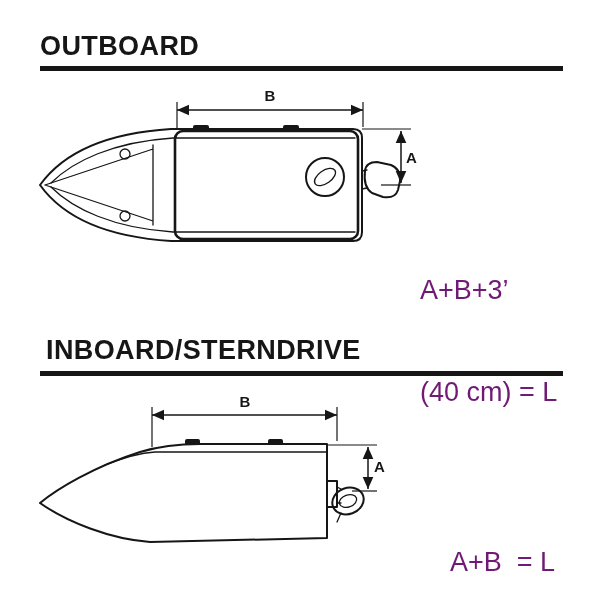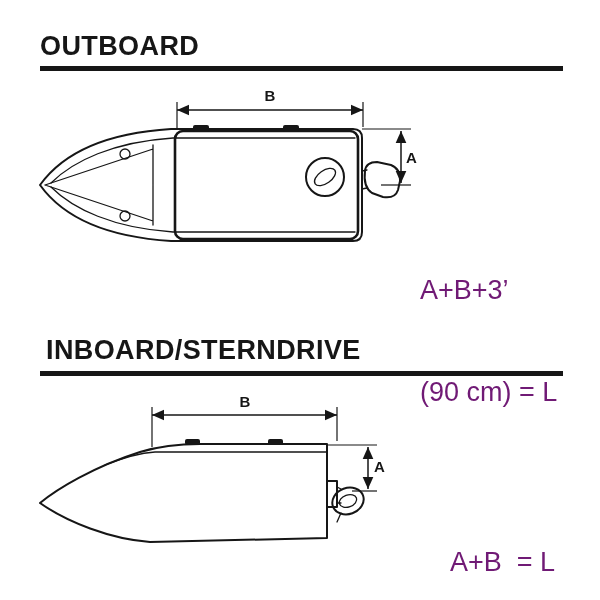--- a/index.html
+++ b/index.html
@@ -103,21 +103,21 @@
     <g>
       <line class="ext" x1="337" y1="44" x2="386" y2="44"></line>
       <line class="ext" x1="356" y1="100" x2="386" y2="100"></line>
       <line class="dim" x1="376" y1="46" x2="376" y2="98" marker-start="url(#arw1)" marker-end="url(#arw1)"></line>
       <text class="dimlab" x="381" y="78">A</text>
     </g>
   </svg>
 
   <div class="formula" style="left:420px; top:205px;">
     <div>A+B+3’</div>
-    <div>(90 cm) = L</div>
+    <div>(40 cm) = L</div>
   </div>
 
   <h1 class="title" style="left:46px; top:337px;">INBOARD/STERNDRIVE</h1>
   <div class="rule" style="top:371px;"></div>
 
   <svg style="left:25px; top:395px;" width="370" height="165" viewBox="0 0 370 165">
     <defs>
       <marker id="arw2" viewBox="0 0 10 10" refX="9" refY="5" markerWidth="9" markerHeight="9" orient="auto-start-reverse">
         <path d="M0,1 L9,5 L0,9 z" fill="#161616"></path>
       </marker>

